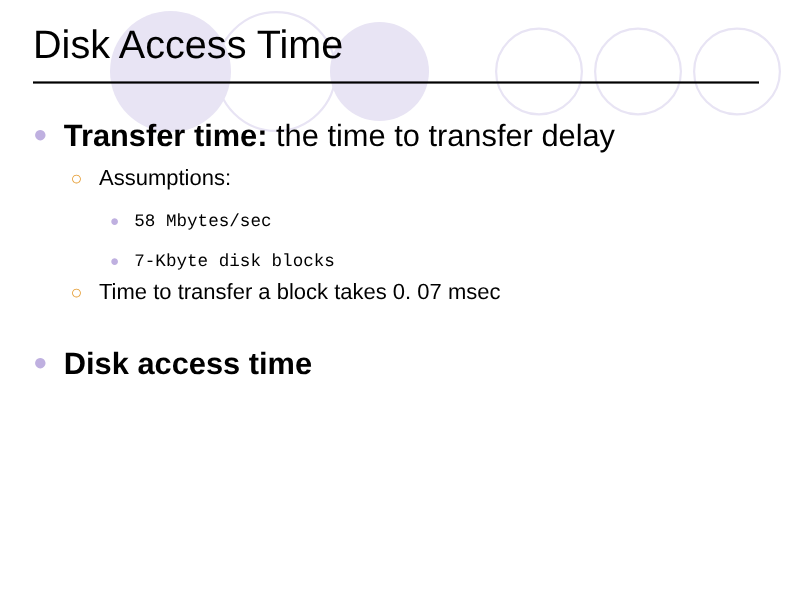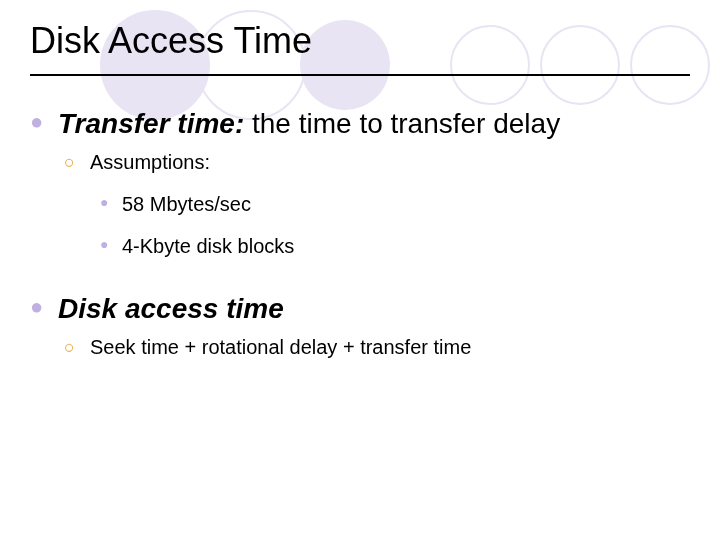--- a/index.html
+++ b/index.html
@@ -63,45 +63,45 @@
   .lvl1::before {
     content: "●";
     color: #bfb0e0;
     position: absolute;
     left: 0;
     top: 2px;
     font-size: 22px;
   }
   .lvl1 .head {
     font-weight: bold;
-    font-style: italic;
   }
 
   .lvl2 {
     font-size: 20px;
     margin: 0 0 6px 0;
     padding-left: 60px;
     position: relative;
     line-height: 1.3;
   }
   .lvl2::before {
     content: "○";
     color: #e6a03a;
     position: absolute;
     left: 34px;
     top: 2px;
     font-size: 18px;
   }
 
   .lvl3 {
-    font-size: 20px;
+    font-size: 16px;
     margin: 16px 0 4px 0;
     padding-left: 92px;
     position: relative;
     line-height: 1.3;
+    font-family: Liberation Mono, monospace;
   }
   .lvl3::before {
     content: "●";
     color: #bfb0e0;
     position: absolute;
     left: 70px;
     top: 2px;
     font-size: 14px;
   }
 
@@ -124,24 +124,24 @@
   <h1 class="title">Disk Access Time</h1>
   <hr class="rule">
 
   <div class="lvl1">
     <span class="head">Transfer time:</span><span>  the time to transfer delay</span>
   </div>
 
   <div class="lvl2">Assumptions:</div>
 
   <div class="lvl3">58 Mbytes/sec</div>
-  <div class="lvl3">4-Kbyte disk blocks</div>
+  <div class="lvl3">7-Kbyte disk blocks</div>
 
+  <div class="lvl2">Time to transfer a block takes 0. 07 msec</div>
 
   <div class="gap"></div>
 
   <div class="lvl1">
     <span class="head">Disk access time</span>
   </div>
 
-  <div class="lvl2">Seek time + rotational delay + transfer time</div>
 
 </div>
 
 </body></html>

